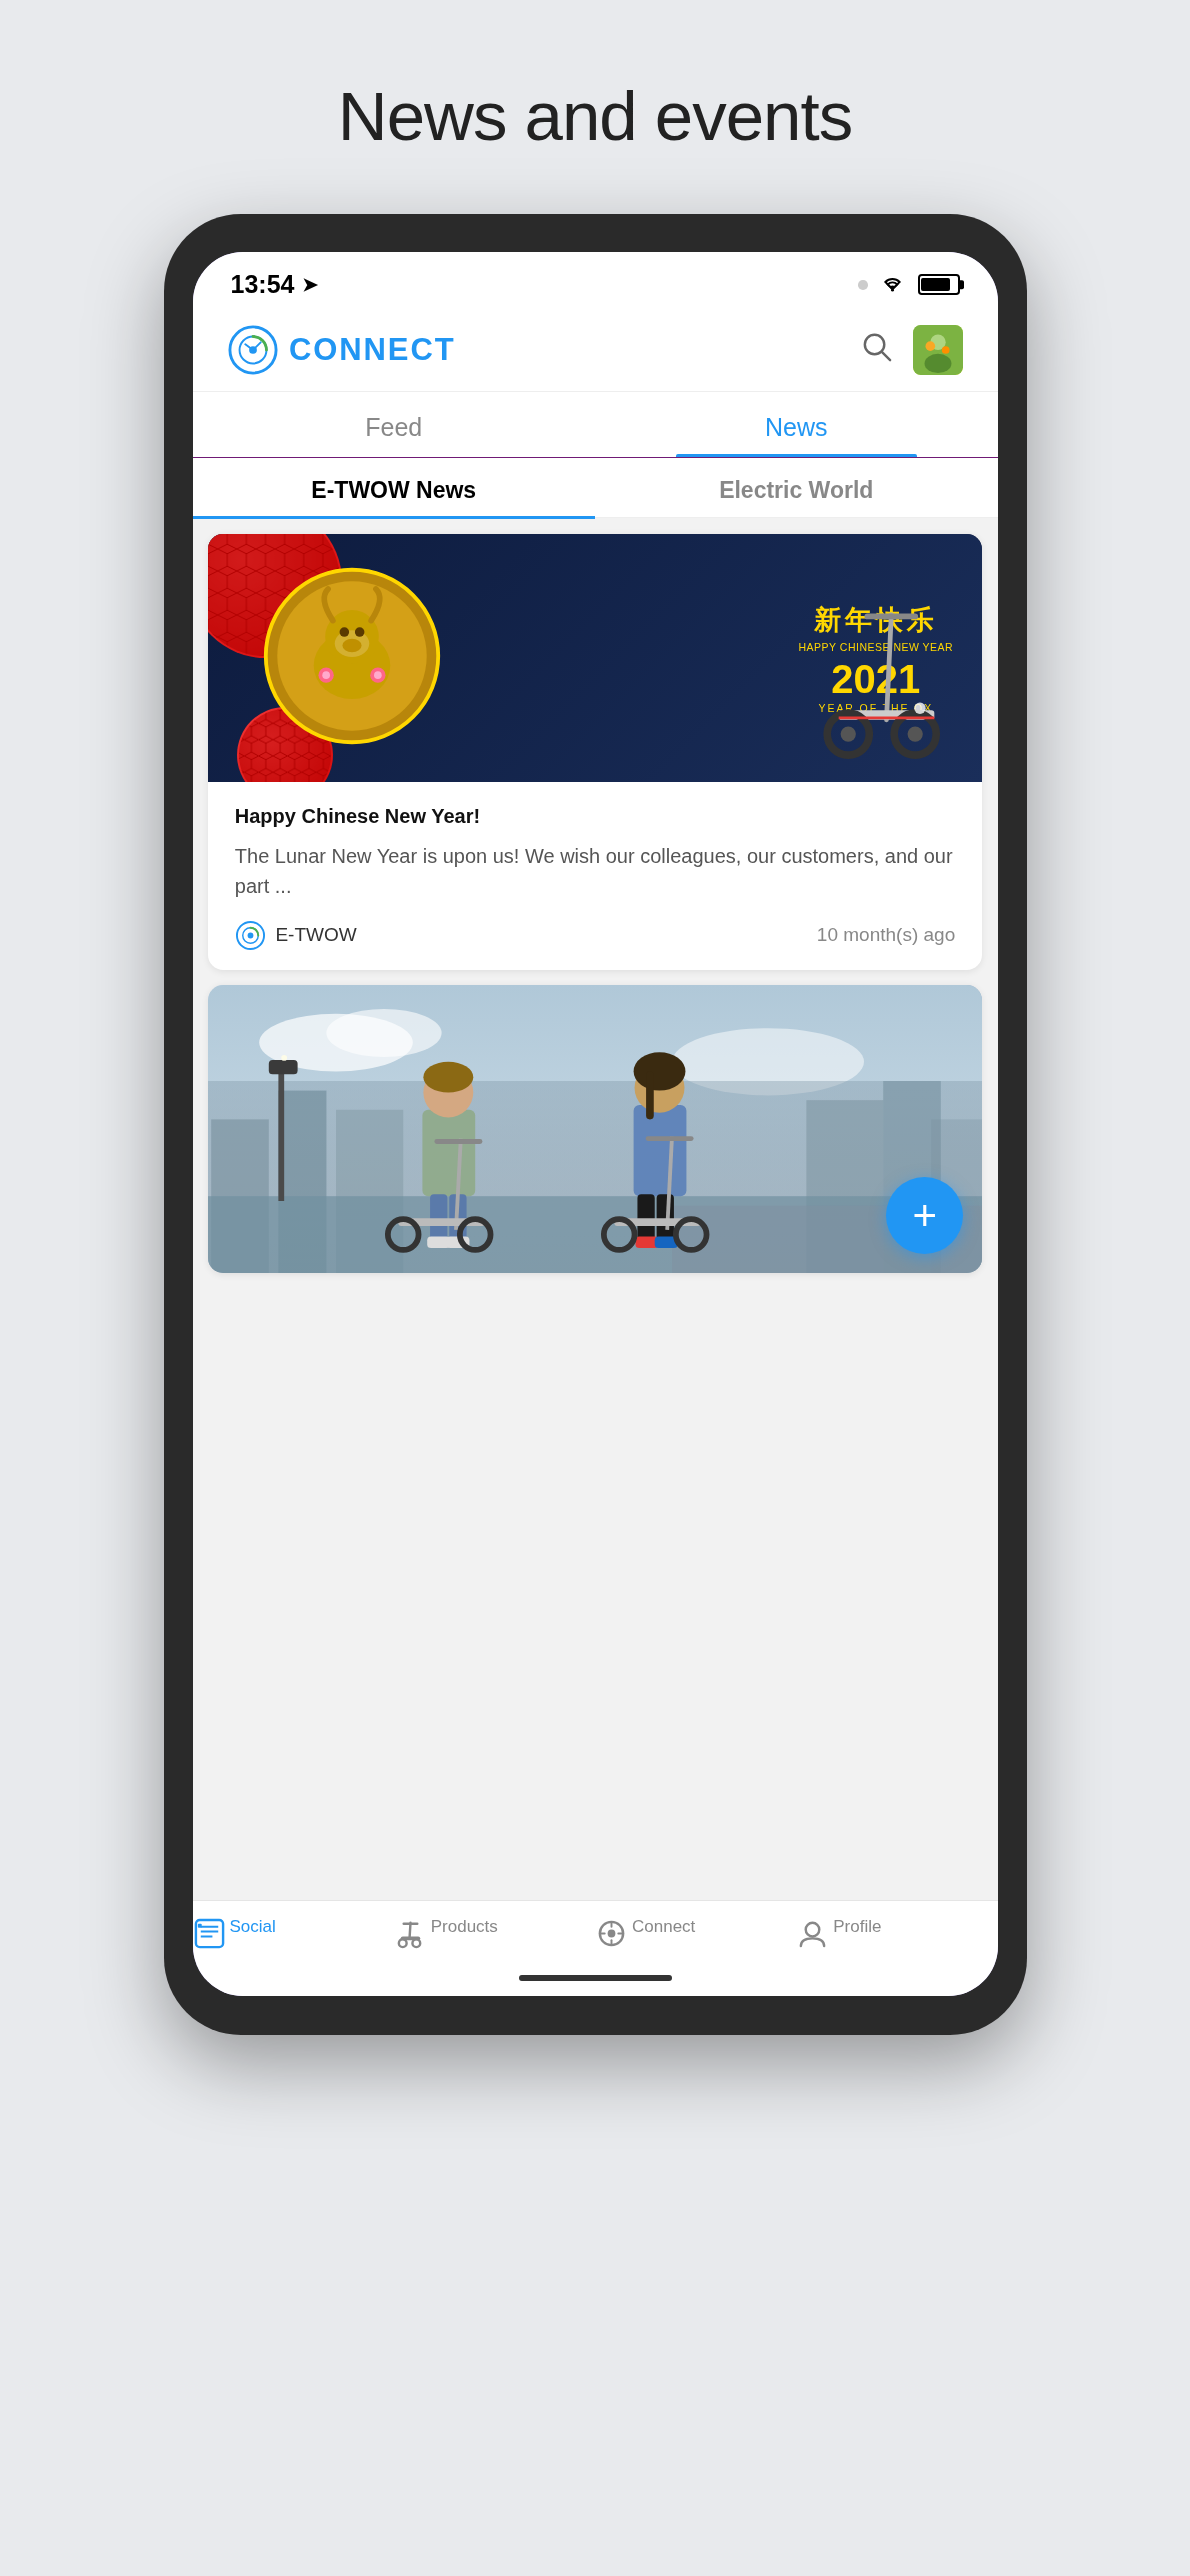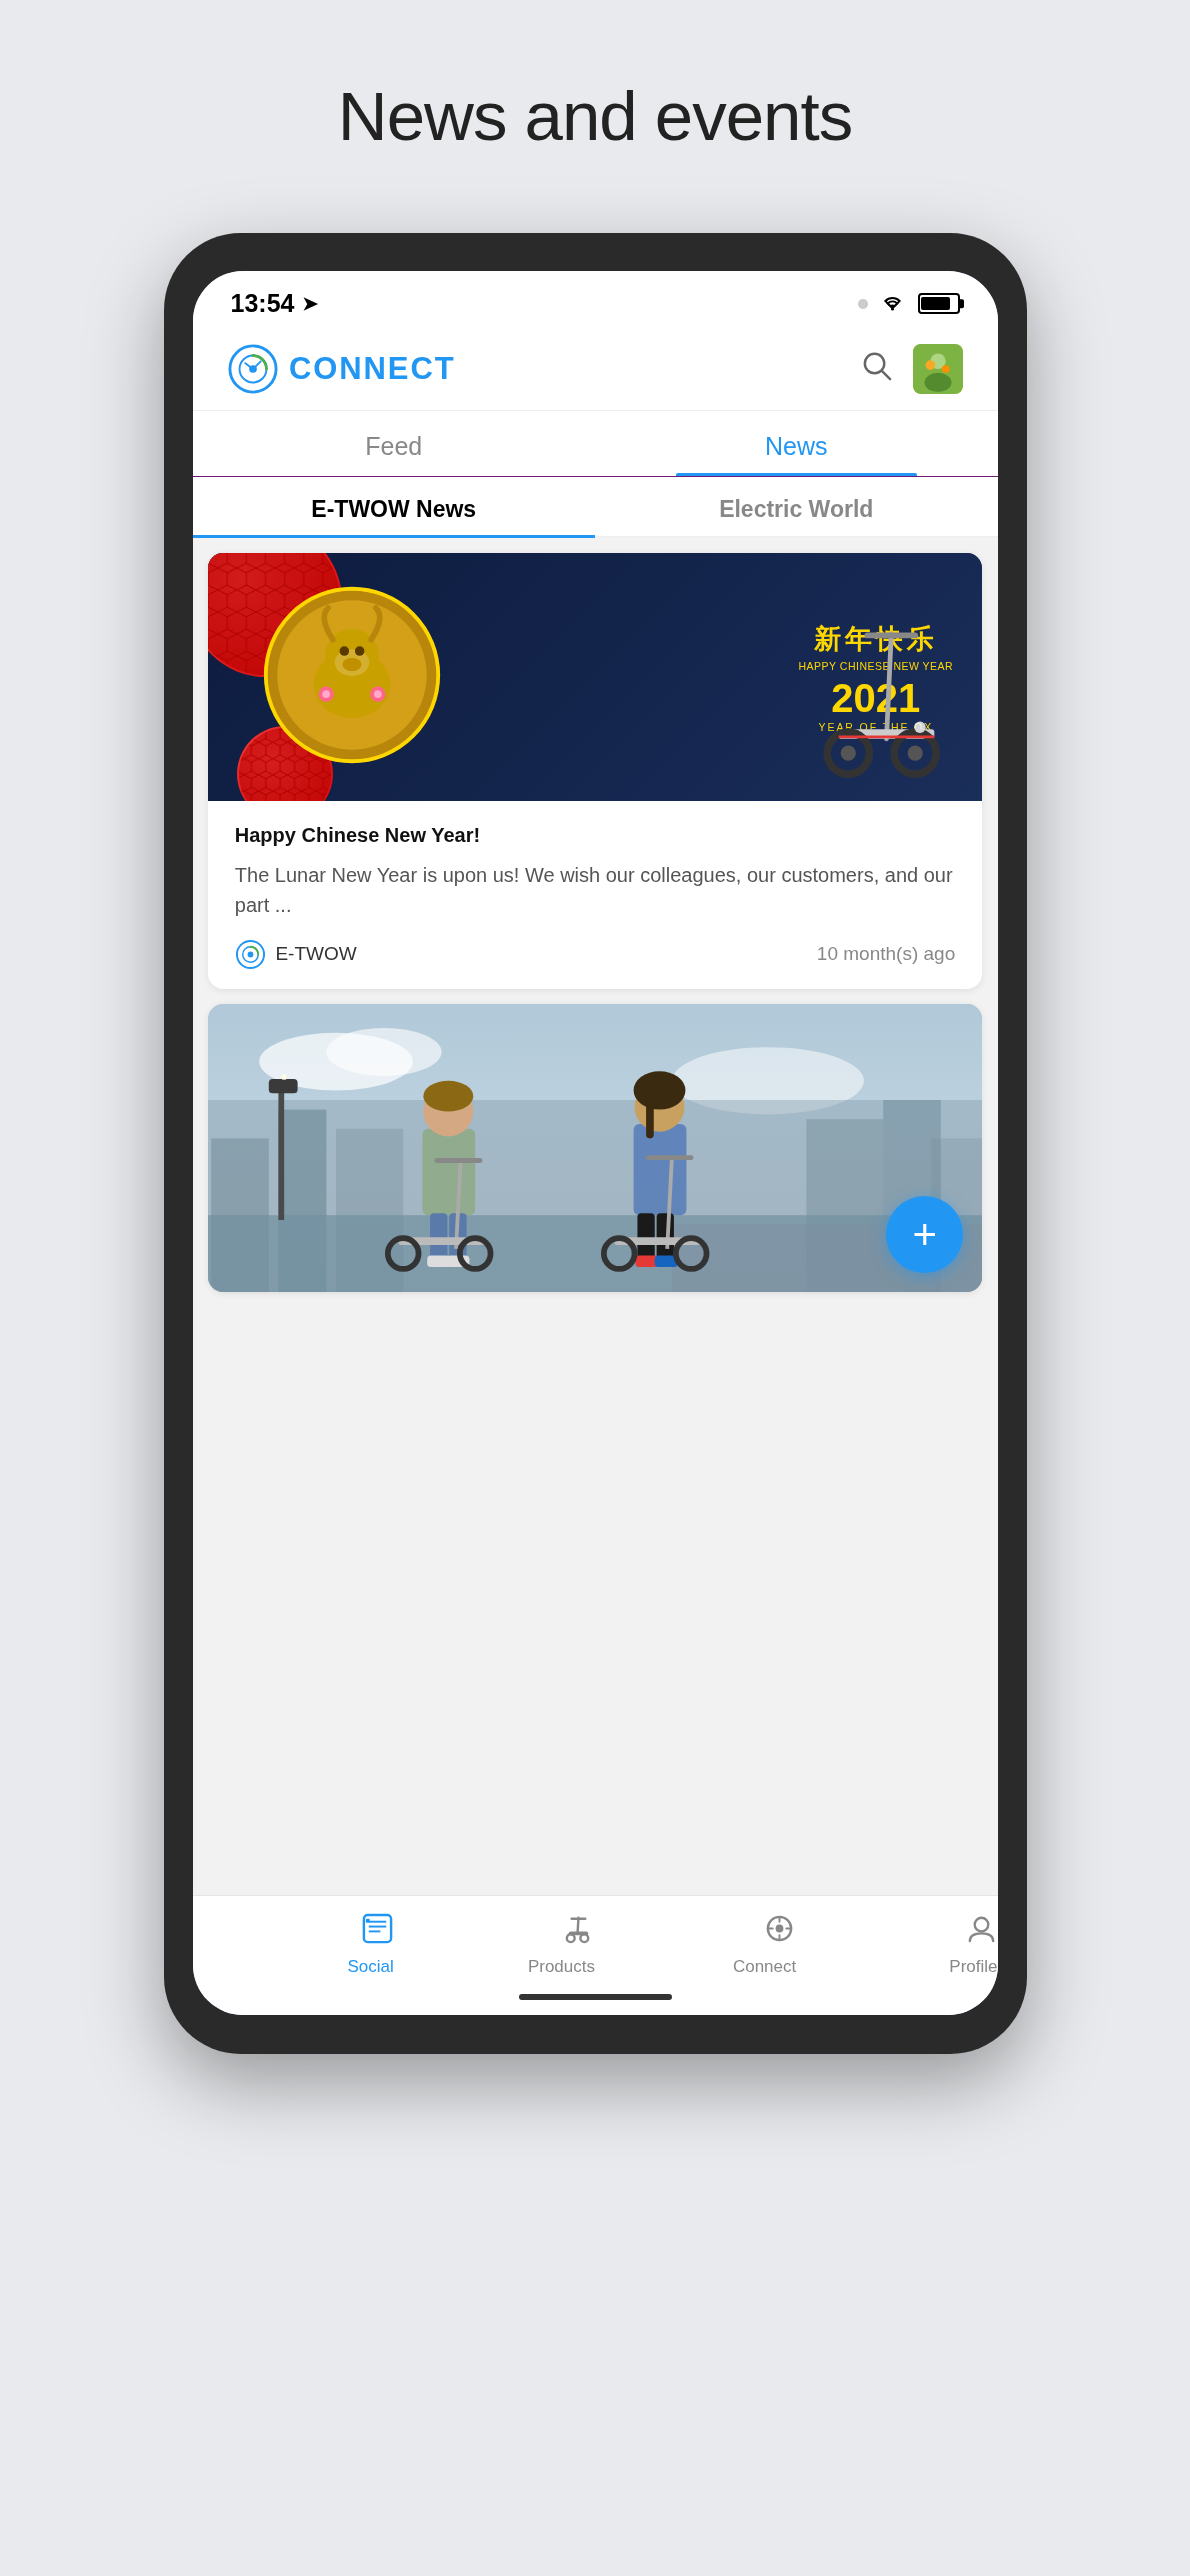--- a/index.html
+++ b/index.html
@@ -21,21 +21,21 @@
       display: flex;
       flex-direction: column;
       align-items: center;
       padding: 77px 0 77px;
     }
 
     .page-title {
       font-size: 69px;
       font-weight: 300;
       color: #222;
-      margin-bottom: 77px;
+      margin-bottom: 58px;
       letter-spacing: -1px;
     }
 
     
     .phone-frame {
       width: 863px;
       min-height: 1821px;
       background: #2a2a2a;
       border-radius: 77px;
       padding: 38px 29px;
@@ -432,22 +432,22 @@
     .bottom-nav {
       background: #fff;
       display: flex;
       border-top: 1px solid #e5e5e5;
       padding: 15.3px 0 7.7px;
     }
 
     .nav-item {
       flex: 1;
       display: flex;
-      flex-direction: column;
-      align-items: flex-end;
+      flex-direction: row;
+      align-items: flex-start;
       gap: 4px;
       cursor: pointer;
     }
 
     .nav-icon {
       font-size: 31px;
       color: #888;
     }
 
     .nav-item.active .nav-icon {

